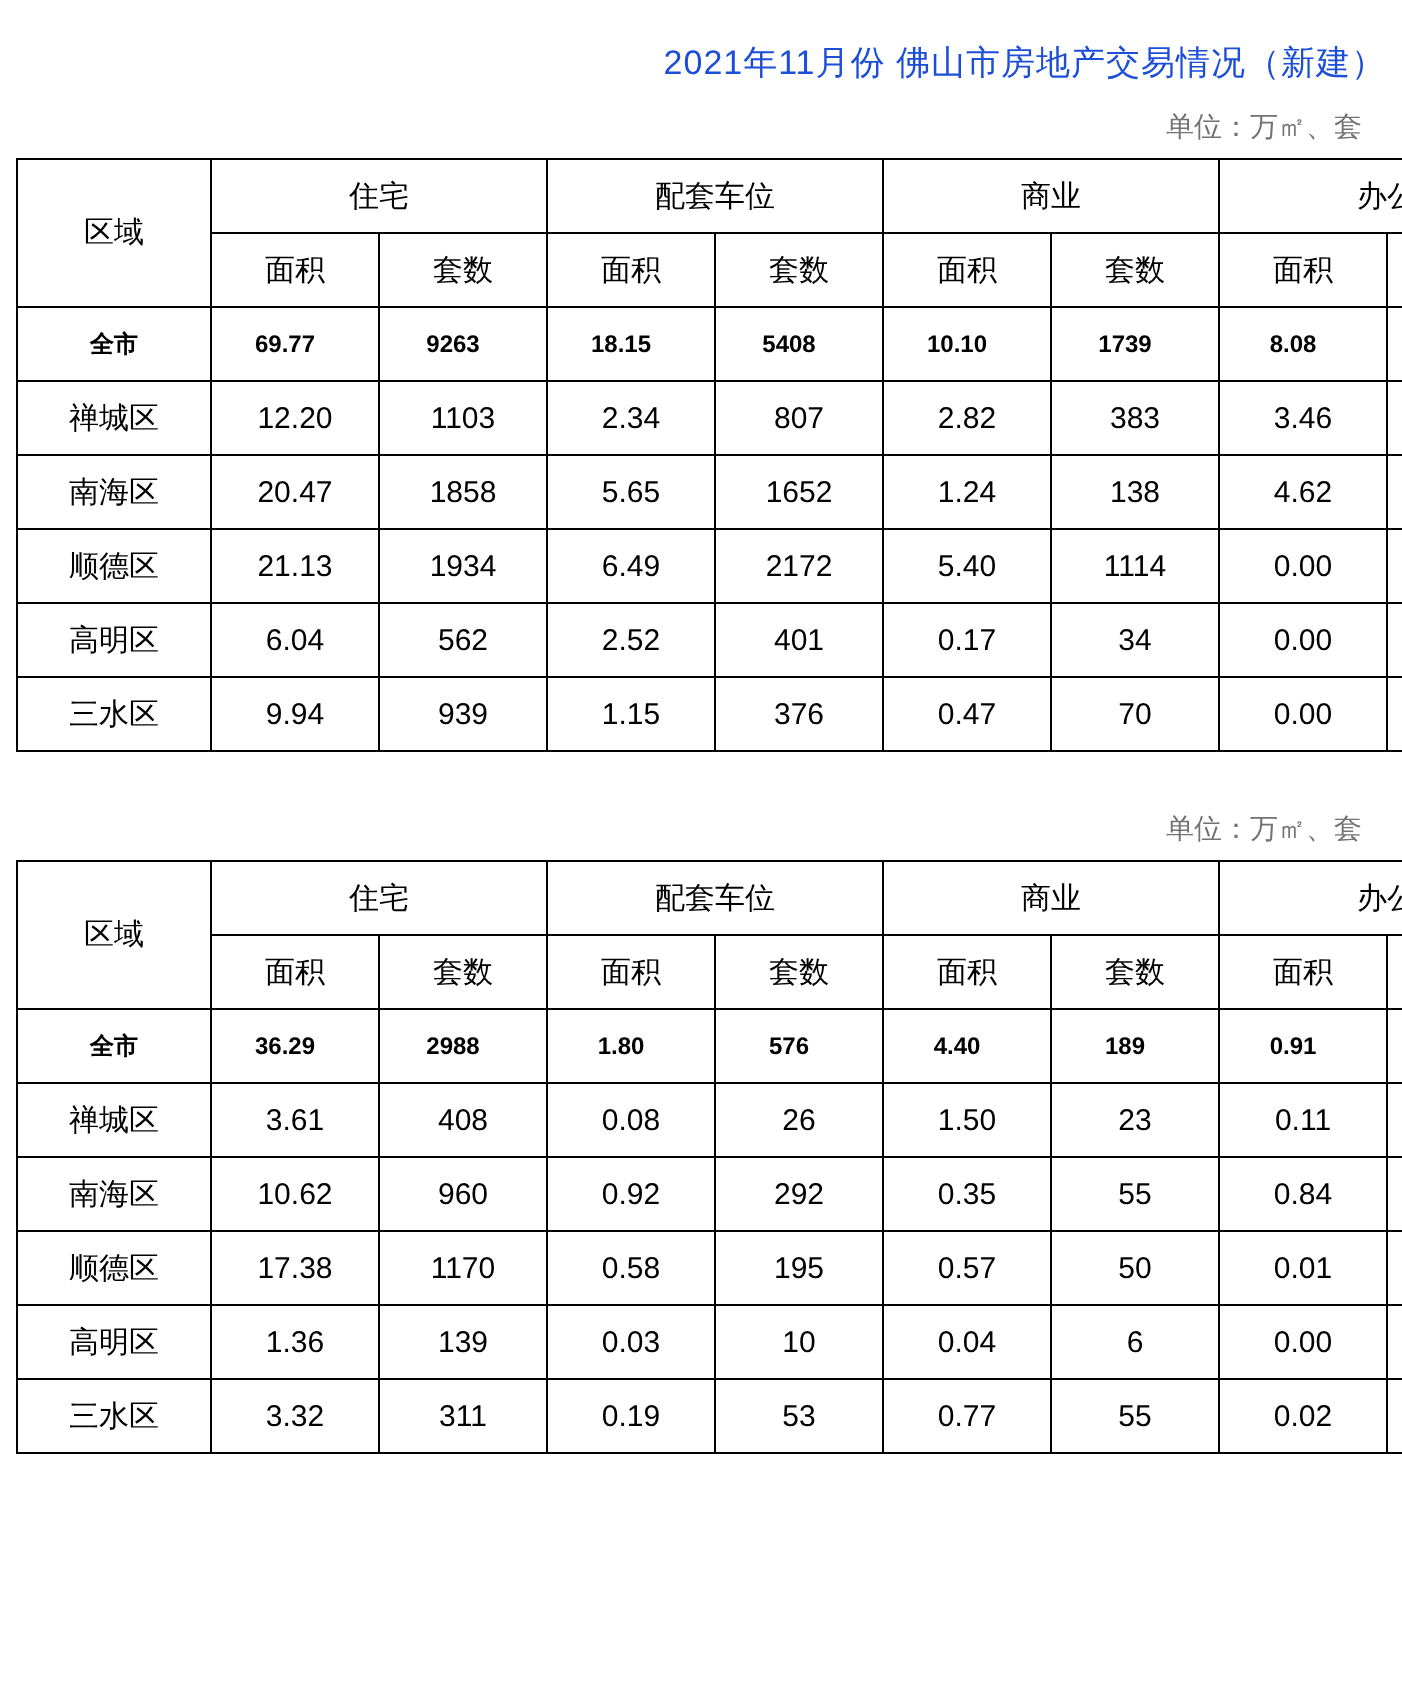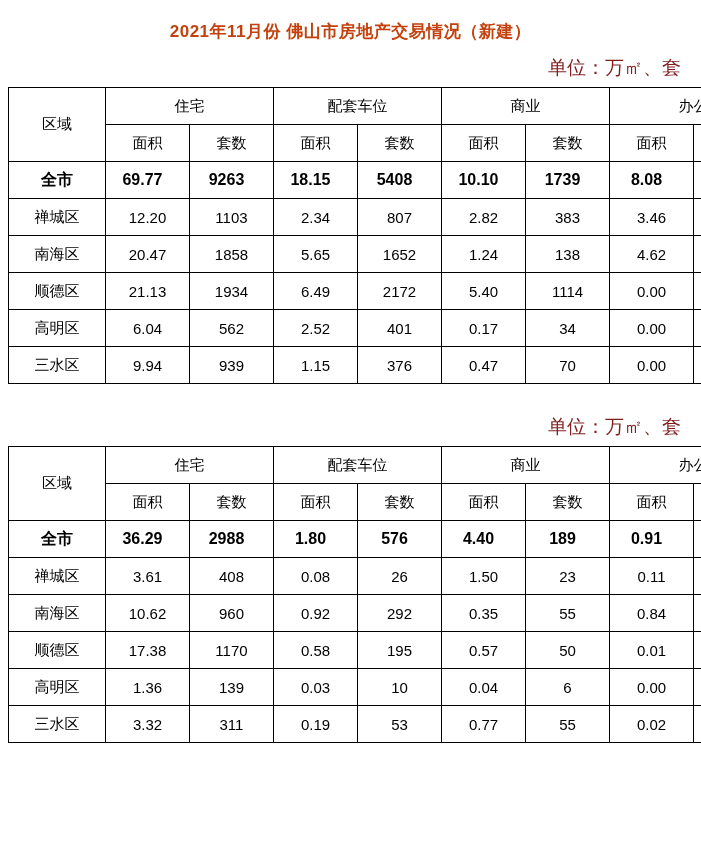--- a/index.html
+++ b/index.html
@@ -21,33 +21,33 @@
     padding: 0 8px;
     position: relative;
   }
   .block {
     width: 100%;
   }
   .block-top { padding-top: 14px; }
   .block-bottom { padding-top: 22px; }
 
   .title {
-    text-align: center;
+    text-align: right;
     font-size: 17px;
-    font-weight: bold;
+    font-weight: normal;
     letter-spacing: 0.5px;
     margin: 0;
     padding: 6px 0 4px 0;
-    color: #c2410c;
+    color: #1d4ed8;
   }
   .unit {
     text-align: right;
-    font-size: 19px;
+    font-size: 14px;
     padding: 8px 12px 6px 0;
-    color: #7f1d1d;
+    color: #737373;
   }
 
   table.data {
     border-collapse: collapse;
     width: 685px;
     margin: 0 auto;
     table-layout: fixed;
   }
   table.data th, table.data td {
     border: 1px solid #000000;
@@ -71,21 +71,21 @@
   }
   th.sub-head {
     font-size: 15px;
     height: 32px;
   }
   td.region-cell {
     font-size: 15.5px;
   }
   tr.total-row td {
     font-weight: bold;
-    font-size: 16px;
+    font-size: 12px;
   }
   td.num {
     text-align: right;
     padding-right: 10px;
     font-size: 15.5px;
   }
   tr.total-row td.num {
     padding-right: 10px;
   }
   col.c-region { width: 97px; }

